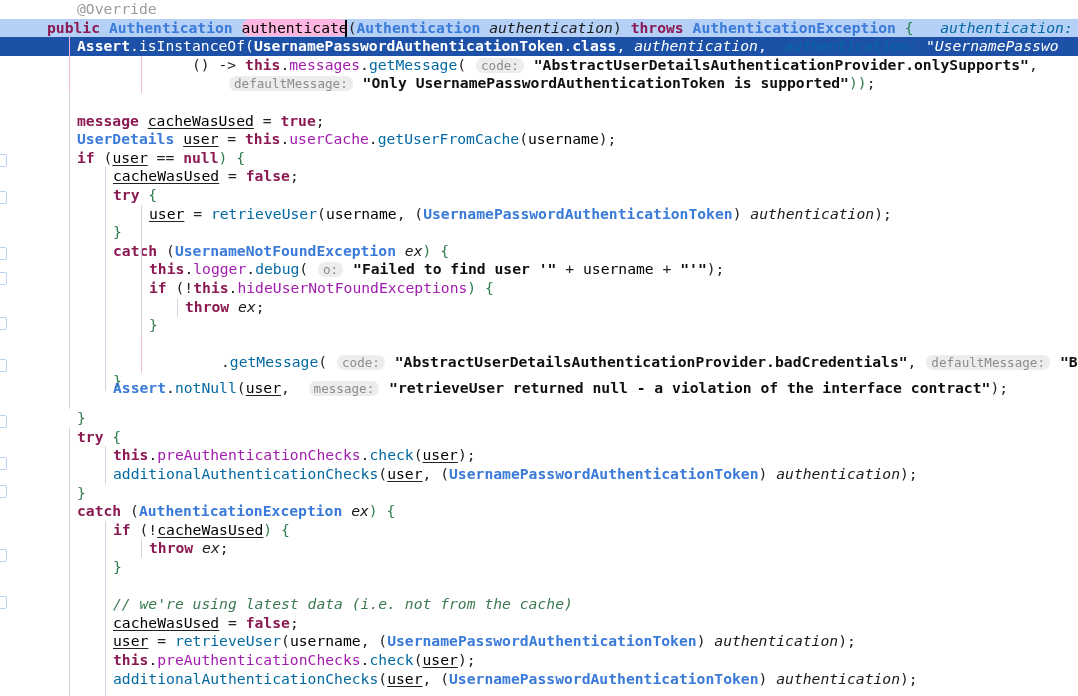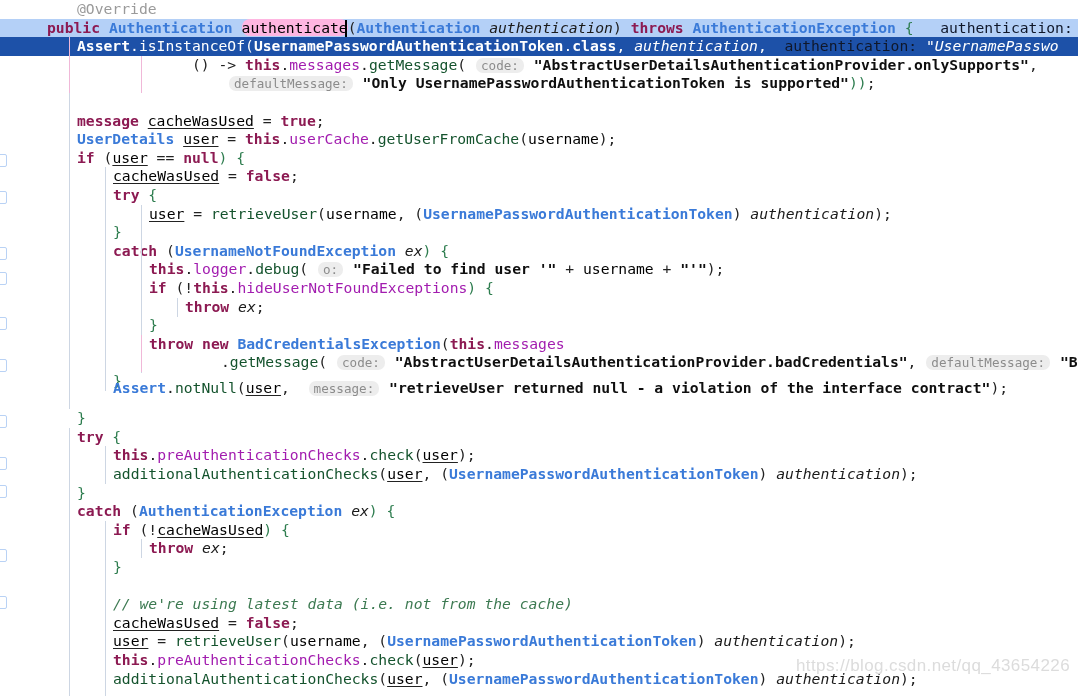--- a/index.html
+++ b/index.html
@@ -32,39 +32,39 @@
     letter-spacing:0px;
   }
   .ltext{position:absolute;top:0;left:0;white-space:pre;}
   
   .bg-caret{position:absolute;left:0;top:0;width:1078px;height:18.6px;background:#b4d0f7;}
   .bg-sel{position:absolute;left:0;top:0;width:1078px;height:18.6px;background:#1d51a8;}
   .kw2{color:#8c1a52;font-weight:bold;}
   .cls{color:#3a7ad8;font-weight:bold;}
   .id{color:#000000;}
   .fld{color:#a21caf;}
-  .mth{color:#14532d;}
+  .mth{color:#0369a1;}
   .str{color:#0f0f0f;font-weight:bold;}
   .cmt{color:#3d7a52;font-style:italic;}
   .ann{color:#9a9a9a;}
   .par{color:#1a1a1a;font-style:italic;}
   .loc{color:#000000;text-decoration:underline;text-decoration-color:#222;text-underline-offset:2px;}
   .punc{color:#222222;}
   .grn{color:#2e7d4f;}
   
   .sel .kw,.sel .kw2,.sel .cls,.sel .cls-l,.sel .id,.sel .fld,.sel .mth,
   .sel .str,.sel .num,.sel .par,.sel .loc,.sel .punc,.sel .grn{color:#ffffff;}
   
   
   .hint{
     color:#8c8c8c;font-size:12.6px;
     background:#ededed;border-radius:7px;
     padding:0px 5px;margin:0 1px;
   }
-  .hint-plain{color:#0f172a;}
+  .hint-plain{color:#0369a1;font-style:italic;}
   
   .hl-search{background:#ffb6e1;border-radius:8px;}
   
   .caret{
     position:absolute;width:2px;height:17px;background:#000000;top:1px;
   }
   
   .guide{position:absolute;width:1px;background:#cdd6e3;}
   .guide.active{background:#f0b8d8;width:1px;}
   
@@ -180,23 +180,20 @@
     <div class="line" style="top:297.6px">
       <span class="ltext" style="left:185px"><span class="kw2">throw</span><span class="punc"> </span><span class="par">ex</span><span class="punc">;</span></span>
     </div>
 
     
     <div class="line" style="top:316.2px">
       <span class="ltext" style="left:149px"><span class="grn">}</span></span>
     </div>
 
     
-    <div class="line" style="top:334.8px">
-      <span class="ltext" style="left:149px"><span class="kw2">throw new</span><span class="punc"> </span><span class="cls">BadCredentialsException</span><span class="punc">(</span><span class="kw2">this</span><span class="punc">.</span><span class="fld">messages</span></span>
-    </div>
 
     
     <div class="line" style="top:353.4px">
       <span class="ltext" style="left:221px"><span class="punc">.</span><span class="mth">getMessage</span><span class="punc">( </span><span class="hint">code:</span><span class="punc"> </span><span class="str">"AbstractUserDetailsAuthenticationProvider.badCredentials"</span><span class="punc">, </span><span class="hint">defaultMessage:</span><span class="punc"> </span><span class="str">"Ba</span></span>
     </div>
 
     
     <div class="line" style="top:372px">
       <span class="ltext" style="left:113px"><span class="grn">}</span></span>
     </div>
@@ -285,15 +282,14 @@
   <div class="guide" style="left:69px;top:93px;height:316px;"></div>
   <div class="guide" style="left:105px;top:167px;height:224px;"></div>
   <div class="guide" style="left:141px;top:205px;height:168px;"></div>
   <div class="guide" style="left:177px;top:298px;height:19px;"></div>
   <div class="guide active" style="left:141px;top:335px;height:37px;"></div>
   <div class="guide" style="left:69px;top:428px;height:268px;"></div>
   <div class="guide" style="left:105px;top:446px;height:38px;"></div>
   <div class="guide" style="left:105px;top:521px;height:175px;"></div>
   <div class="guide" style="left:141px;top:539px;height:19px;"></div>
 
-  <div class="watermark">https://blog.csdn.net/qq_43654226</div>
 
 </div>
 
 </body></html>

